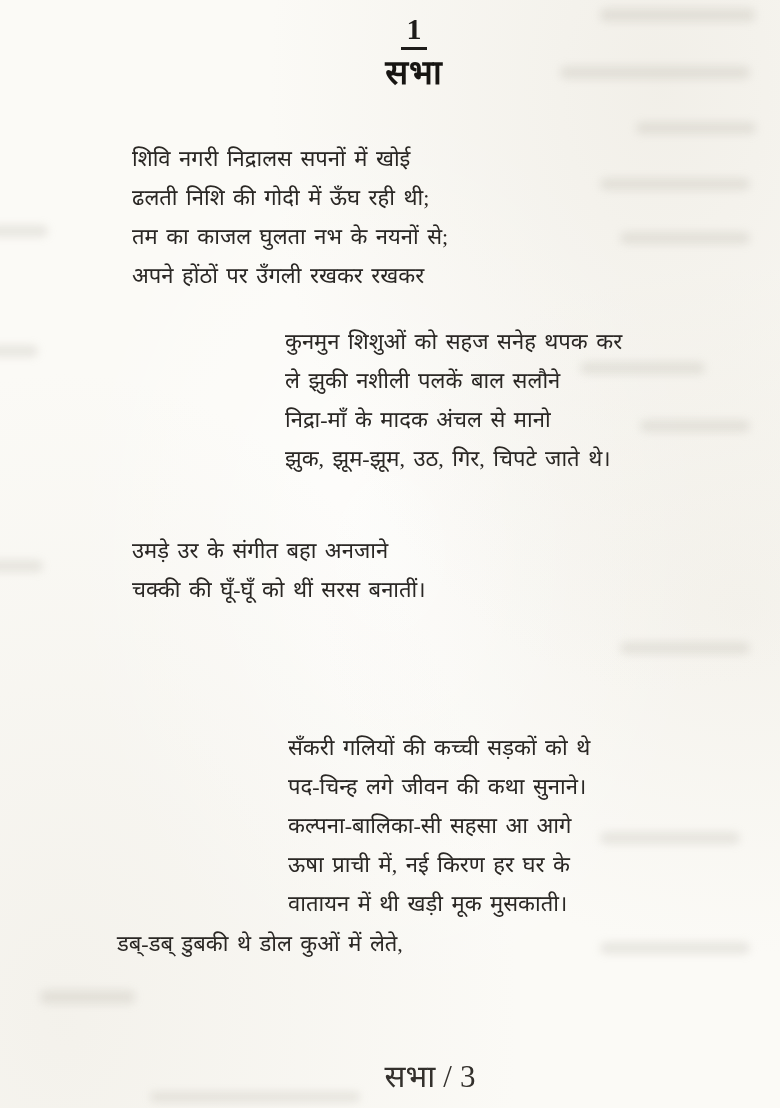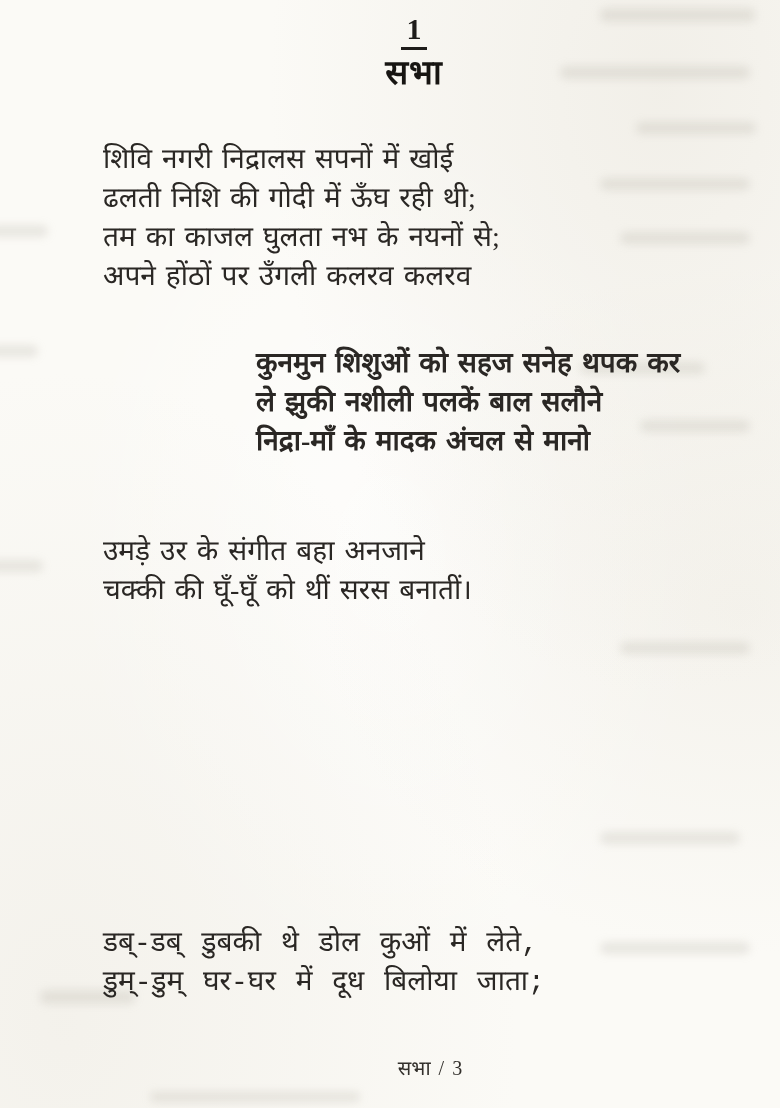--- a/index.html
+++ b/index.html
@@ -55,40 +55,41 @@
   .page-title {
     font-size: 34px;
     font-weight: 700;
     color: #171512;
     letter-spacing: 1px;
     line-height: 36px;
   }
 
   .stanza {
     position: absolute;
-    font-size: 28px;
+    font-size: 22px;
     line-height: 39px;
     white-space: nowrap;
     word-spacing: 3px;
     color: #2a2724;
+    margin-left: 29px;
   }
   .stanza-1 { top: 139px; left: 103px; }
-  .stanza-2 { top: 343px; left: 256px; font-weight: bold; }
+  .stanza-2 { top: 322px; left: 256px; }
   .stanza-3 { top: 531px; left: 103px; }
   .stanza-4 { top: 728px; left: 259px; }
-  .stanza-5 { top: 924px; left: 103px; font-family: Liberation Mono, monospace; }
+  .stanza-5 { top: 924px; left: 88px; }
   .poem-line { display: block; }
 
   .footer {
     position: absolute;
     top: 1054px;
     left: 0;
     width: 100%;
     text-align: center;
-    font-size: 20px;
+    font-size: 31px;
     color: #33302c;
   }
   .footer-inner {
     display: inline-block;
     transform: translateX(40px);
   }
   .footer-sep {
     padding: 0 8px;
   }
 </style>
@@ -118,38 +119,45 @@
       <div class="chapter-number">1</div>
       <div class="chapter-underline"></div>
       <div class="page-title">सभा</div>
     </div>
   </div>
 
   <div class="stanza stanza-1">
     <span class="poem-line">शिवि नगरी निद्रालस सपनों में खोई</span>
     <span class="poem-line">ढलती निशि की गोदी में ऊँघ रही थी;</span>
     <span class="poem-line">तम का काजल घुलता नभ के नयनों से;</span>
-    <span class="poem-line">अपने होंठों पर उँगली कलरव कलरव</span>
+    <span class="poem-line">अपने होंठों पर उँगली रखकर रखकर</span>
   </div>
 
   <div class="stanza stanza-2">
     <span class="poem-line">कुनमुन शिशुओं को सहज सनेह थपक कर</span>
     <span class="poem-line">ले झुकी नशीली पलकें बाल सलौने</span>
     <span class="poem-line">निद्रा-माँ के मादक अंचल से मानो</span>
+    <span class="poem-line">झुक, झूम-झूम, उठ, गिर, चिपटे जाते थे।</span>
   </div>
 
   <div class="stanza stanza-3">
     <span class="poem-line">उमड़े उर के संगीत बहा अनजाने</span>
     <span class="poem-line">चक्की की घूँ-घूँ को थीं सरस बनातीं।</span>
   </div>
 
+  <div class="stanza stanza-4">
+    <span class="poem-line">सँकरी गलियों की कच्ची सड़कों को थे</span>
+    <span class="poem-line">पद-चिन्ह लगे जीवन की कथा सुनाने।</span>
+    <span class="poem-line">कल्पना-बालिका-सी सहसा आ आगे</span>
+    <span class="poem-line">ऊषा प्राची में, नई किरण हर घर के</span>
+    <span class="poem-line">वातायन में थी खड़ी मूक मुसकाती।</span>
+  </div>
 
   <div class="stanza stanza-5">
     <span class="poem-line">डब्-डब् डुबकी थे डोल कुओं में लेते,</span>
-    <span class="poem-line">डुम्-डुम् घर-घर में दूध बिलोया जाता;</span>
   </div>
 
   <div class="footer">
     <div class="footer-inner">
       <span>सभा</span><span class="footer-sep">/</span><span>3</span>
     </div>
   </div>
 
 </div>
 

